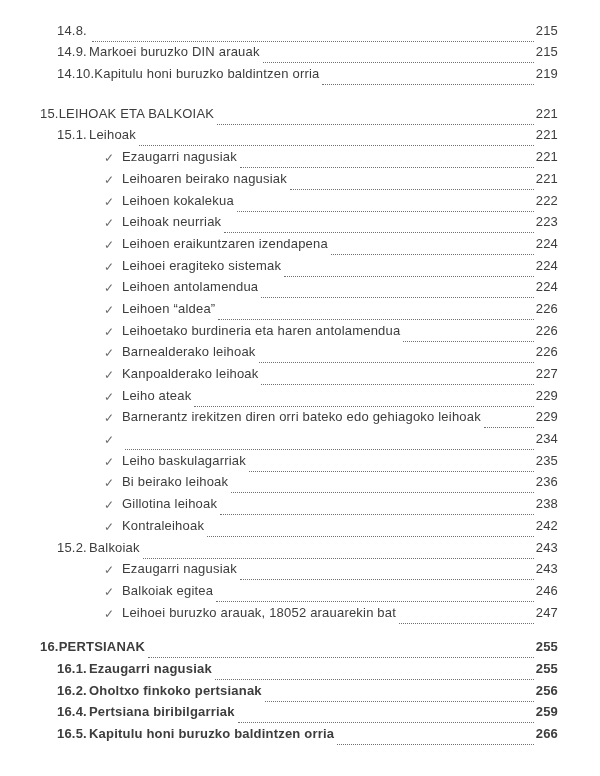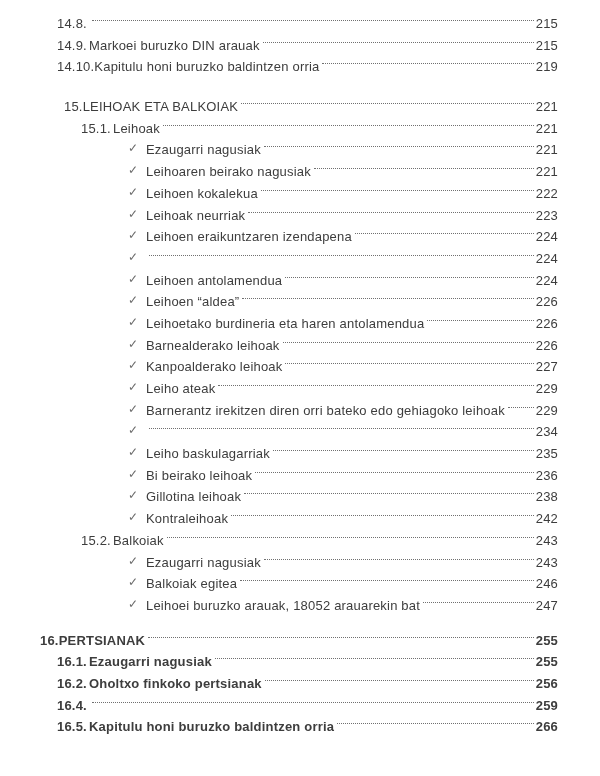--- a/index.html
+++ b/index.html
@@ -15,25 +15,25 @@
     color: #3d3d3d;
   }
   .page {
     box-sizing: border-box;
     width: 600px;
     height: 776px;
     padding: 16px 42px 0 0;
     background: #ffffff;
   }
   .group { margin: 0; }
-  .group-2 { margin-top: 18px; padding-left: 24px; }
+  .group-2 { margin-top: 18px; }
   .group-3 { margin-top: 13px; font-weight: bold; }
   .row {
     display: flex;
-    align-items: flex-start;
+    align-items: flex-end;
     height: 21.7px;
     font-size: 13px;
     letter-spacing: 0.2px;
     white-space: nowrap;
   }
   .row .num {
     flex: 0 0 auto;
     white-space: nowrap;
   }
   .row.h1 { padding-left: 40px; }
@@ -129,20 +129,21 @@
           <span class="pagenum">223</span>
         </div>
         <div class="row check">
           <span class="checkmark">✓</span>
           <span class="label">Leihoen eraikuntzaren izendapena</span>
           <span class="leader"></span>
           <span class="pagenum">224</span>
         </div>
         <div class="row check">
           <span class="checkmark">✓</span>
+          <span class="label">Leihoei eragiteko sistemak</span>
           <span class="leader"></span>
           <span class="pagenum">224</span>
         </div>
         <div class="row check">
           <span class="checkmark">✓</span>
           <span class="label">Leihoen antolamendua</span>
           <span class="leader"></span>
           <span class="pagenum">224</span>
         </div>
         <div class="row check">
@@ -249,20 +250,21 @@
           <span class="pagenum">255</span>
         </div>
         <div class="row h2">
           <span class="num">16.2.</span>
           <span class="label">Oholtxo finkoko pertsianak</span>
           <span class="leader"></span>
           <span class="pagenum">256</span>
         </div>
         <div class="row h2">
           <span class="num">16.4.</span>
+          <span class="label">Pertsiana biribilgarriak</span>
           <span class="leader"></span>
           <span class="pagenum">259</span>
         </div>
         <div class="row h2">
           <span class="num">16.5.</span>
           <span class="label">Kapitulu honi buruzko baldintzen orria</span>
           <span class="leader"></span>
           <span class="pagenum">266</span>
         </div>
       </div>

